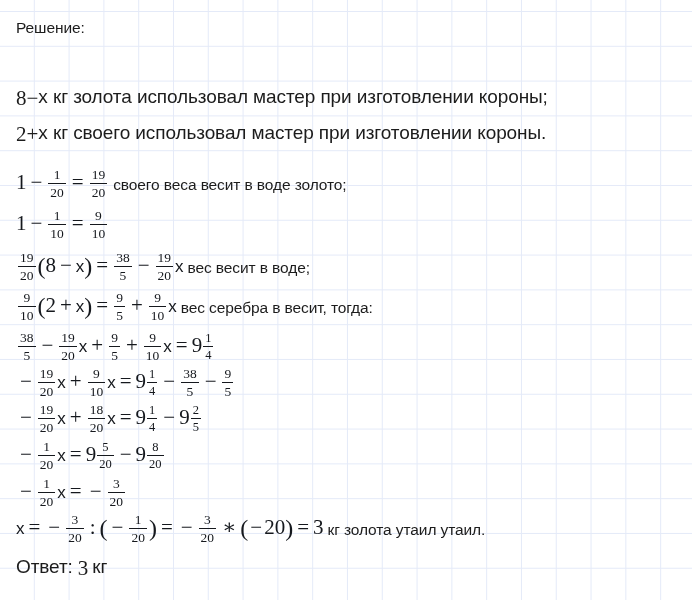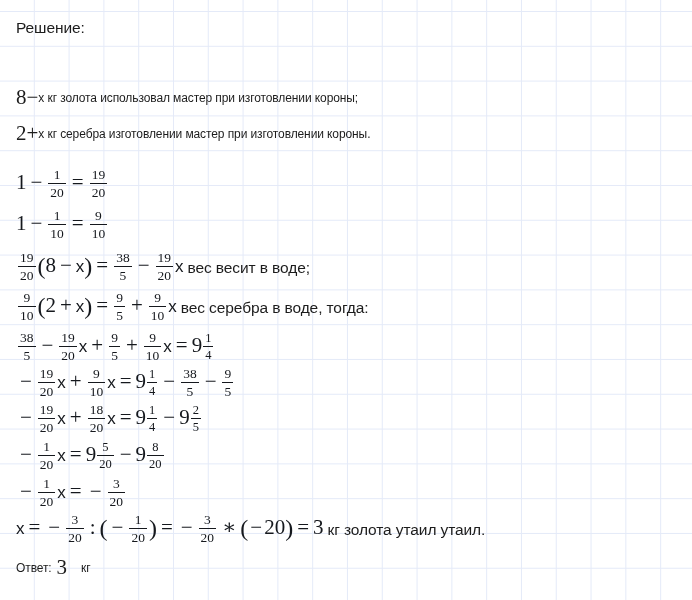--- a/index.html
+++ b/index.html
@@ -105,21 +105,21 @@
   .cmt {
     font-family: "Liberation Sans", sans-serif;
     font-size: 15.5px;
     color: #1c1c1c;
     vertical-align: middle;
     margin-left: 4px;
     letter-spacing: -0.1px;
   }
   .lead {
     font-family: "Liberation Sans", sans-serif;
-    font-size: 12px;
+    font-size: 19px;
     color: #1c1c1c;
     letter-spacing: -0.1px;
   }
   .bignum {
     font-family: "Liberation Serif", "DejaVu Serif", serif;
     font-size: 21px;
     vertical-align: middle;
   }
 </style>
 </head>
@@ -128,45 +128,45 @@
 <div id="page">
 
   <div class="line prose" style="top:20px;">Решение:</div>
 
 
   <div class="line" style="top:87px;">
     <span class="bignum">8</span><span class="bignum op">−</span><span class="lead">x кг золота использовал мастер при изготовлении короны;</span>
   </div>
 
   <div class="line" style="top:123px;">
-    <span class="bignum">2</span><span class="bignum op">+</span><span class="lead">x кг серебра изготовлении мастер при изготовлении короны.</span>
+    <span class="bignum">2</span><span class="bignum op">+</span><span class="lead">x кг своего использовал мастер при изготовлении короны.</span>
   </div>
 
   <div class="line" style="top:168px;">
     <span class="math">
       <span>1</span><span class="op">−</span><span class="frac"><span class="num">1</span><span class="den">20</span></span><span class="op">=</span><span class="frac"><span class="num">19</span><span class="den">20</span></span>
-    </span>
+    </span><span class="cmt">своего веса весит в воде золото;</span>
   </div>
 
   <div class="line" style="top:209px;">
     <span class="math">
       <span>1</span><span class="op">−</span><span class="frac"><span class="num">1</span><span class="den">10</span></span><span class="op">=</span><span class="frac"><span class="num">9</span><span class="den">10</span></span>
     </span>
   </div>
 
   <div class="line" style="top:251px;">
     <span class="math">
       <span class="frac"><span class="num">19</span><span class="den">20</span></span><span class="paren">(</span><span>8</span><span class="op">−</span><span class="var">x</span><span class="paren">)</span><span class="op">=</span><span class="frac"><span class="num">38</span><span class="den">5</span></span><span class="op">−</span><span class="frac"><span class="num">19</span><span class="den">20</span></span><span class="var">x</span>
     </span><span class="cmt">вес весит в воде;</span>
   </div>
 
   <div class="line" style="top:291px;">
     <span class="math">
       <span class="frac"><span class="num">9</span><span class="den">10</span></span><span class="paren">(</span><span>2</span><span class="op">+</span><span class="var">x</span><span class="paren">)</span><span class="op">=</span><span class="frac"><span class="num">9</span><span class="den">5</span></span><span class="op">+</span><span class="frac"><span class="num">9</span><span class="den">10</span></span><span class="var">x</span>
-    </span><span class="cmt">вес серебра в воде, тогда:</span>
+    </span><span class="cmt">вес серебра в весит, тогда:</span>
   </div>
 
   <div class="line" style="top:331px;">
     <span class="math">
       <span class="frac"><span class="num">38</span><span class="den">5</span></span><span class="op">−</span><span class="frac"><span class="num">19</span><span class="den">20</span></span><span class="var">x</span><span class="op">+</span><span class="frac"><span class="num">9</span><span class="den">5</span></span><span class="op">+</span><span class="frac"><span class="num">9</span><span class="den">10</span></span><span class="var">x</span><span class="op">=</span><span class="mixed"><span class="whole">9</span><span class="frac"><span class="num">1</span><span class="den">4</span></span></span>
     </span>
   </div>
 
   <div class="line" style="top:367px;">
     <span class="math">
@@ -192,16 +192,16 @@
     </span>
   </div>
 
   <div class="line" style="top:513px;">
     <span class="math">
       <span class="var">x</span><span class="op">=</span><span class="op">−</span><span class="frac"><span class="num">3</span><span class="den">20</span></span><span class="op">:</span><span class="paren">(</span><span class="op">−</span><span class="frac"><span class="num">1</span><span class="den">20</span></span><span class="paren">)</span><span class="op">=</span><span class="op">−</span><span class="frac"><span class="num">3</span><span class="den">20</span></span><span class="op">∗</span><span class="paren">(</span><span class="op tight">−</span><span>20</span><span class="paren">)</span><span class="op">=</span><span>3</span>
     </span><span class="cmt">кг золота утаил утаил.</span>
   </div>
 
   <div class="line" style="top:557px;">
-    <span class="lead">Ответ:</span><span class="bignum" style="margin-left:5px;">3</span><span class="lead" style="margin-left:14px;">кг</span>
+    <span class="lead">Ответ:</span><span class="bignum" style="margin-left:5px;">3</span><span class="lead" style="margin-left:4px;">кг</span>
   </div>
 
 </div>
 
 </body></html>

